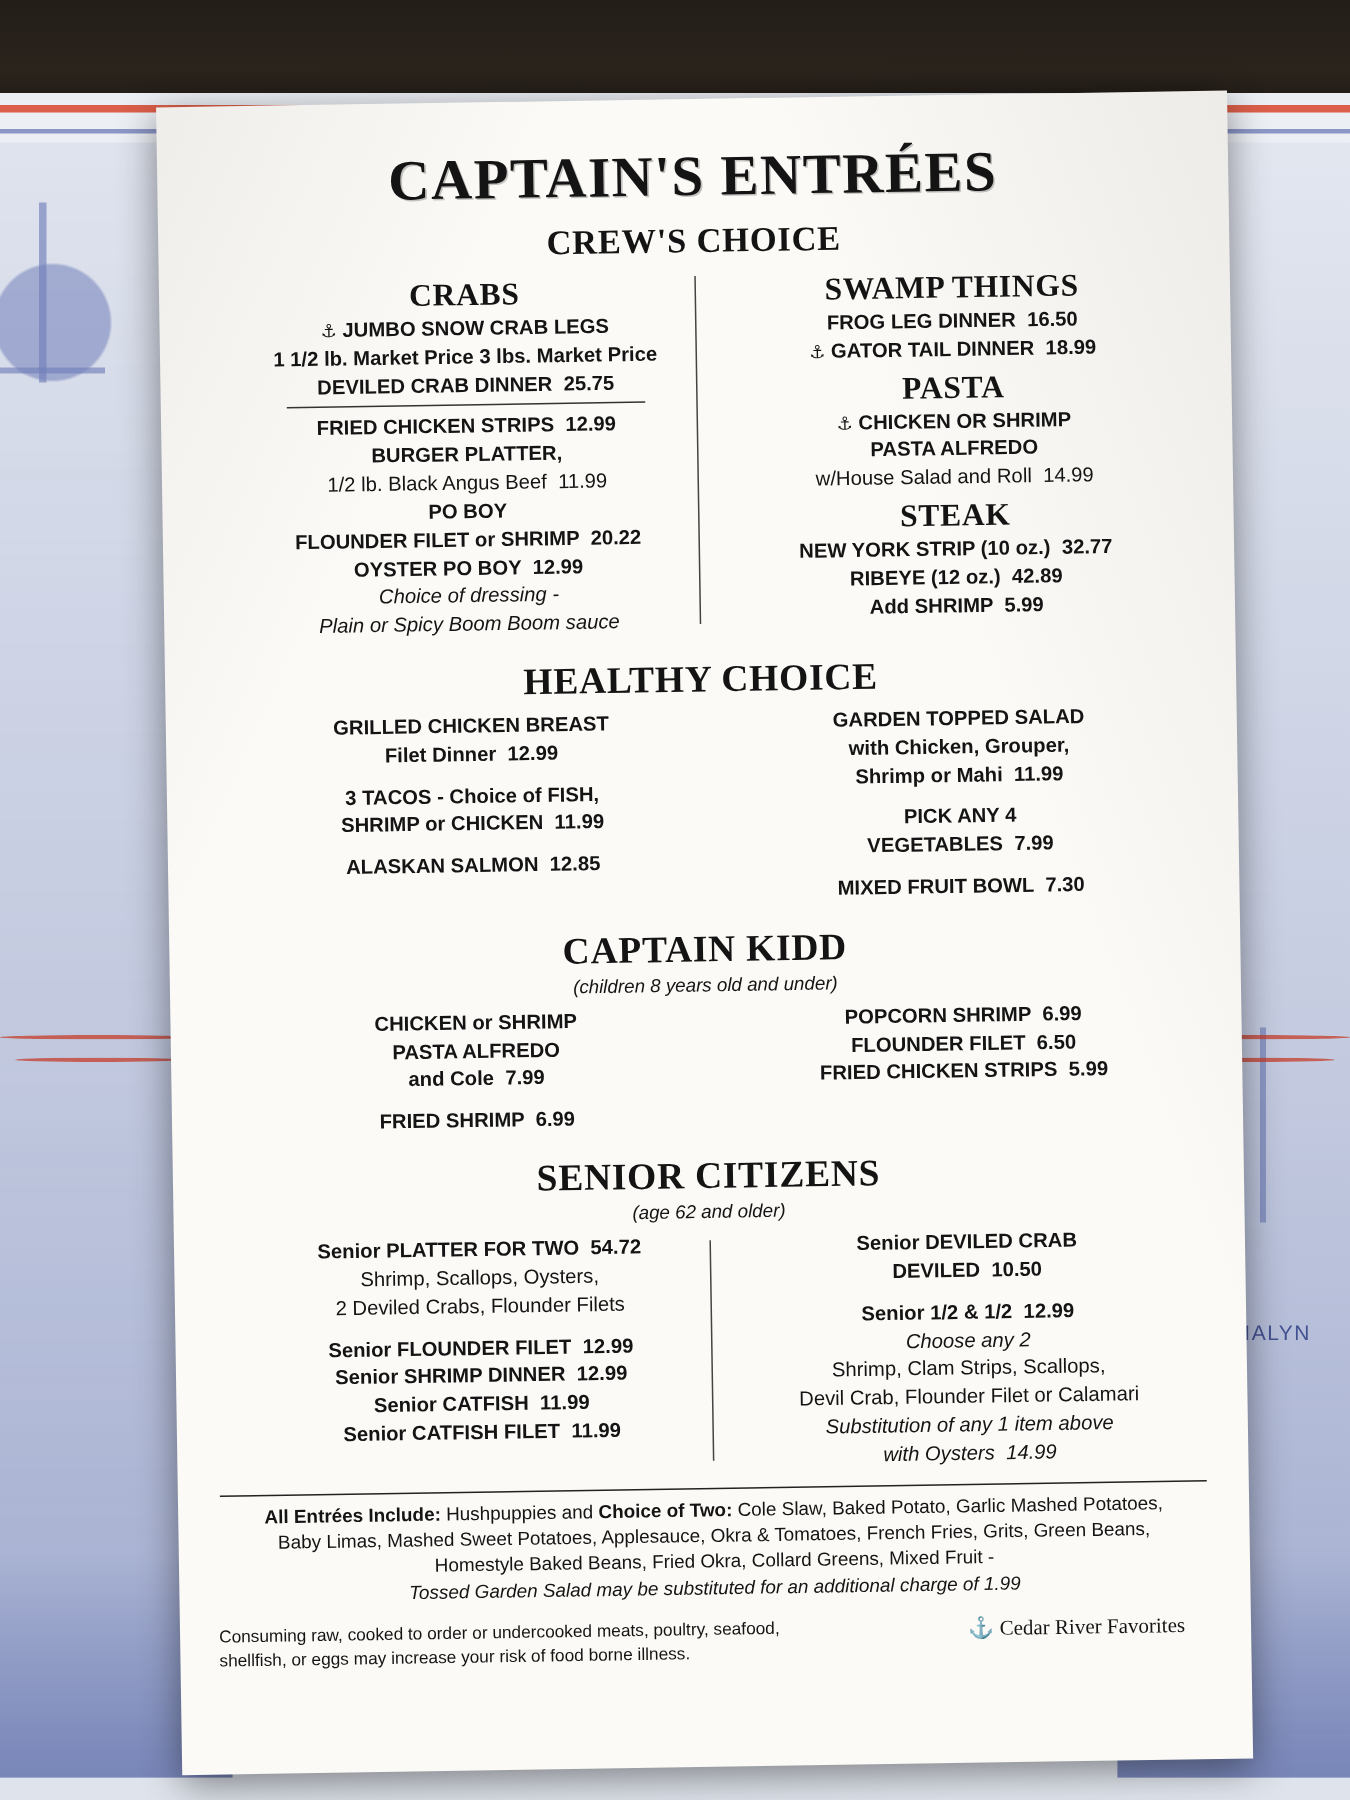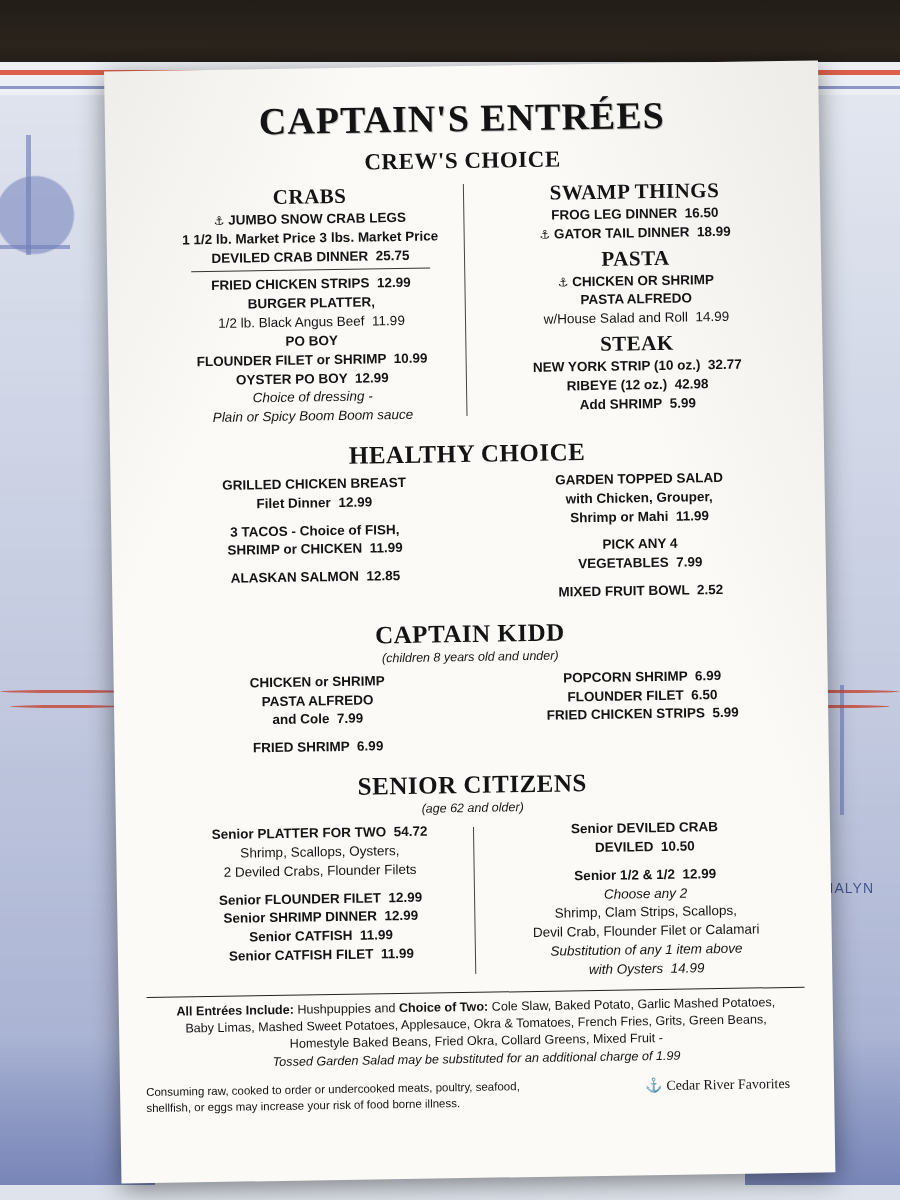--- a/index.html
+++ b/index.html
@@ -263,21 +263,21 @@
       </div>
       <div class="ln reg">
         <span>1/2 lb. Black Angus Beef</span>
         &nbsp;<span>11.99</span>
       </div>
       <div class="ln">
         <span>PO BOY</span>
       </div>
       <div class="ln">
         <span>FLOUNDER FILET or SHRIMP</span>
-        &nbsp;<span>10.99</span>
+        &nbsp;<span>20.22</span>
       </div>
       <div class="ln">
         <span>OYSTER PO BOY</span>
         &nbsp;<span>12.99</span>
       </div>
       <div class="ln it">Choice of dressing -</div>
       <div class="ln it">Plain or Spicy Boom Boom sauce</div>
     </div>
 
     <div class="col right-block">
@@ -303,21 +303,21 @@
         &nbsp;<span>14.99</span>
       </div>
 
       <div class="cat">STEAK</div>
       <div class="ln">
         <span>NEW YORK STRIP (10 oz.)</span>
         &nbsp;<span>32.77</span>
       </div>
       <div class="ln">
         <span>RIBEYE (12 oz.)</span>
-        &nbsp;<span>42.98</span>
+        &nbsp;<span>42.89</span>
       </div>
       <div class="ln">
         <span>Add SHRIMP</span>
         &nbsp;<span>5.99</span>
       </div>
     </div>
   </div>
 
   <div class="section-head big">HEALTHY CHOICE</div>
 
@@ -349,21 +349,21 @@
       </div>
       <div class="block-gap"></div>
       <div class="ln">PICK ANY 4</div>
       <div class="ln">
         <span>VEGETABLES</span>
         &nbsp;<span>7.99</span>
       </div>
       <div class="block-gap"></div>
       <div class="ln">
         <span>MIXED FRUIT BOWL</span>
-        &nbsp;<span>2.52</span>
+        &nbsp;<span>7.30</span>
       </div>
     </div>
   </div>
 
   <div class="section-head big">CAPTAIN KIDD</div>
   <div class="subnote">(children 8 years old and under)</div>
 
   <div class="cols">
     <div class="col left-block">
       <div class="ln">CHICKEN or SHRIMP</div>

